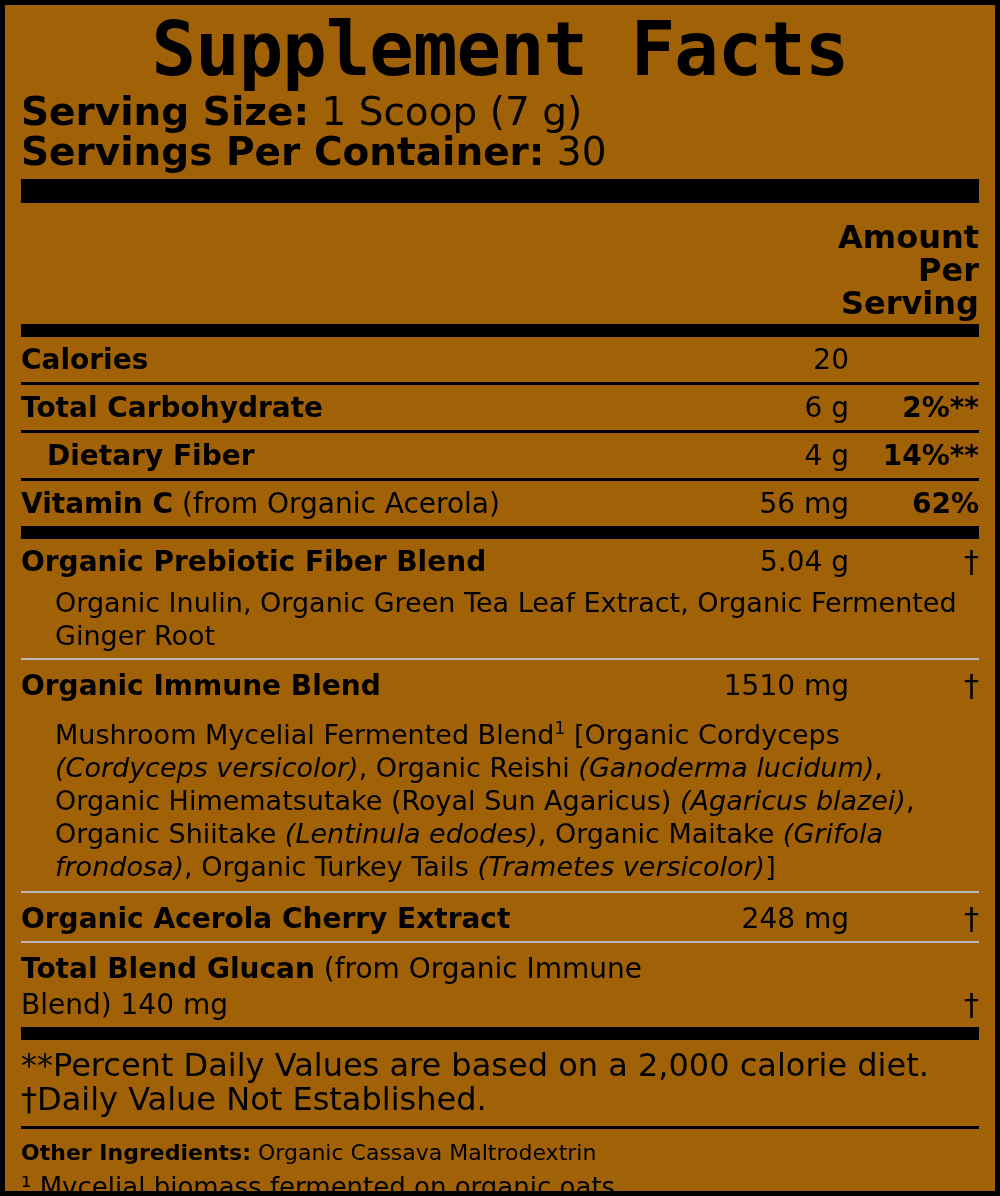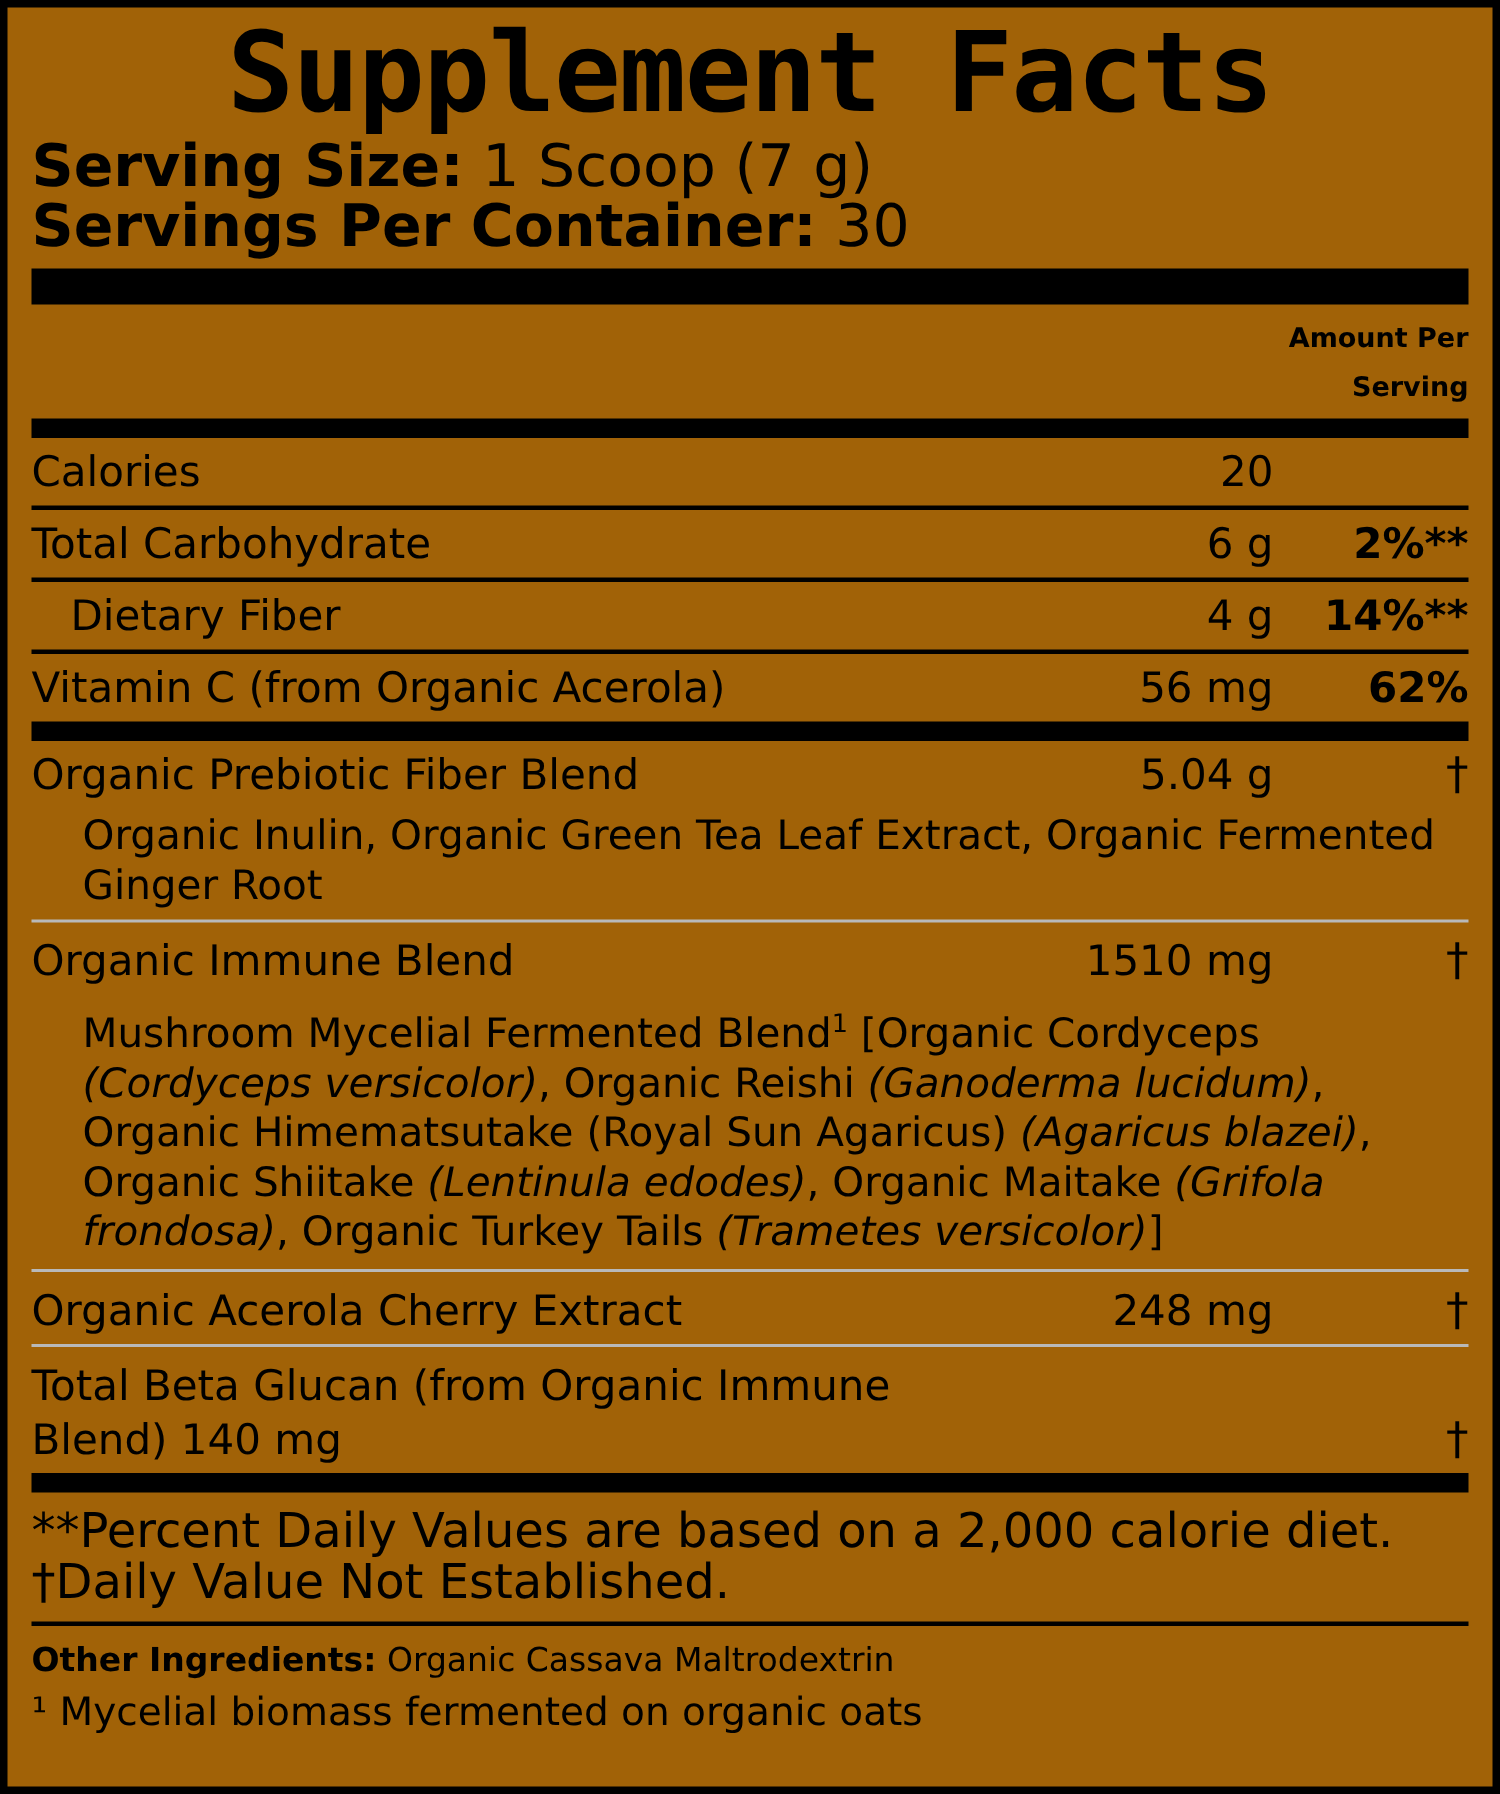--- a/index.html
+++ b/index.html
@@ -72,21 +72,21 @@
   .row .dv {
     width: 130px;
     text-align: right;
     flex: 0 0 130px;
     font-weight: bold;
   }
   .row .dv.dagger {
     font-weight: normal;
     font-size: 30px;
   }
-  .b { font-weight: normal; }
+  .b { font-weight: bold; }
   .indent { padding-left: 26px; }
   .sub {
     font-size: 27px;
     line-height: 33px;
     padding: 2px 0 6px 34px;
   }
   .blend-desc {
     font-size: 27px;
     line-height: 33px;
     padding: 10px 0 8px 34px;
@@ -126,21 +126,21 @@
   </div>
   <div class="serving-line">
     <b>Servings Per Container:</b>
     <span>30</span>
   </div>
 
   <div class="rule-thick"></div>
 
   <div class="row" style="padding-top:6px;">
     <div class="nm"></div>
-    <div class="amt" style="font-weight:bold;font-size:18px;line-height:33px;">
+    <div class="amt" style="font-weight:bold;font-size:32px;line-height:33px;margin-top:12px;">
       <div>Amount Per</div>
       <div>Serving</div>
     </div>
   </div>
 
   <div class="rule-med"></div>
 
   <div class="row">
     <div class="nm"><span class="b">Calories</span></div>
     <div class="amt">20</div>
@@ -187,21 +187,21 @@
   <div class="rule-hair"></div>
 
   <div class="row" style="padding-top:8px;">
     <div class="nm"><span class="b">Organic Acerola Cherry Extract</span></div>
     <div class="amt">248 mg</div>
     <div class="dv dagger">†</div>
   </div>
   <div class="rule-hair"></div>
 
   <div class="row" style="padding-top:8px;">
-    <div class="nm"><span class="b">Total Beta Glucan</span><span> (from Organic Immune Blend) 140 mg</span></div>
+    <div class="nm"><span class="b">Total Blend Glucan</span><span> (from Organic Immune Blend) 140 mg</span></div>
     <div class="amt"></div>
     <div class="dv dagger">†</div>
   </div>
 
   <div class="rule-med"></div>
 
   <div class="footnotes">**Percent Daily Values are based on a 2,000 calorie diet.</div>
   <div class="footnotes" style="padding-top:0;">†Daily Value Not Established.</div>
 
   <div class="rule-thin" style="margin-top:10px;"></div>

